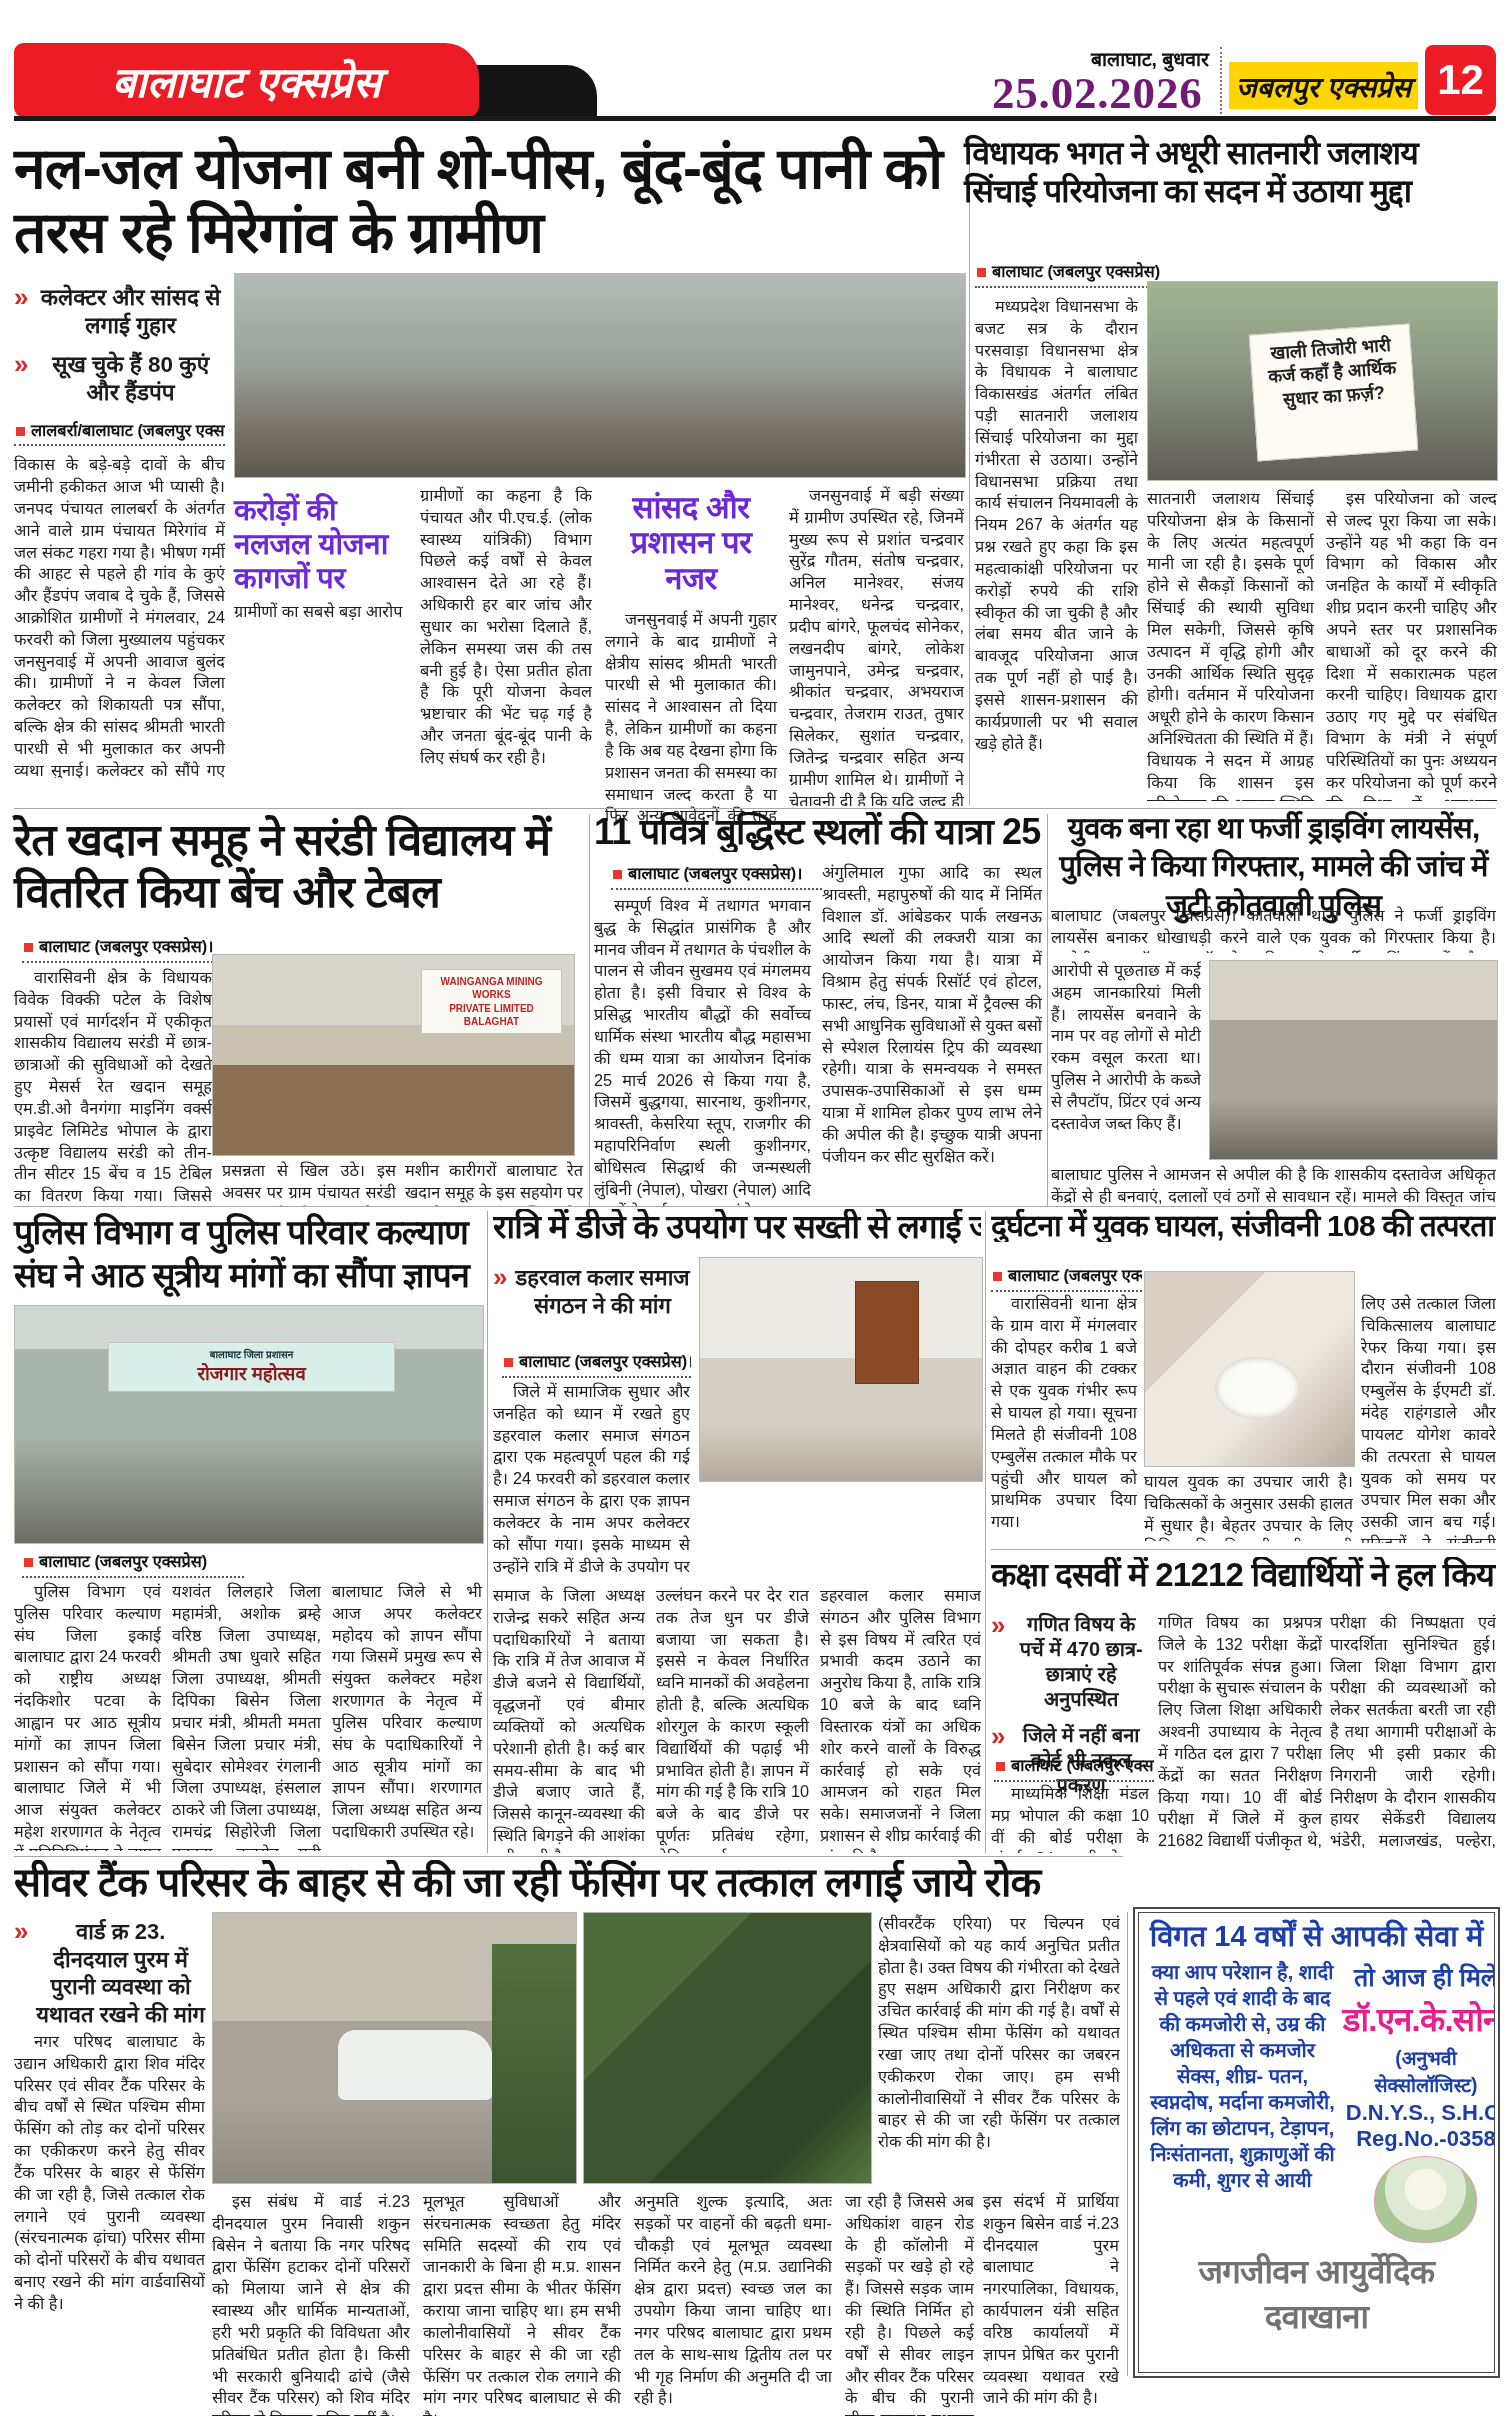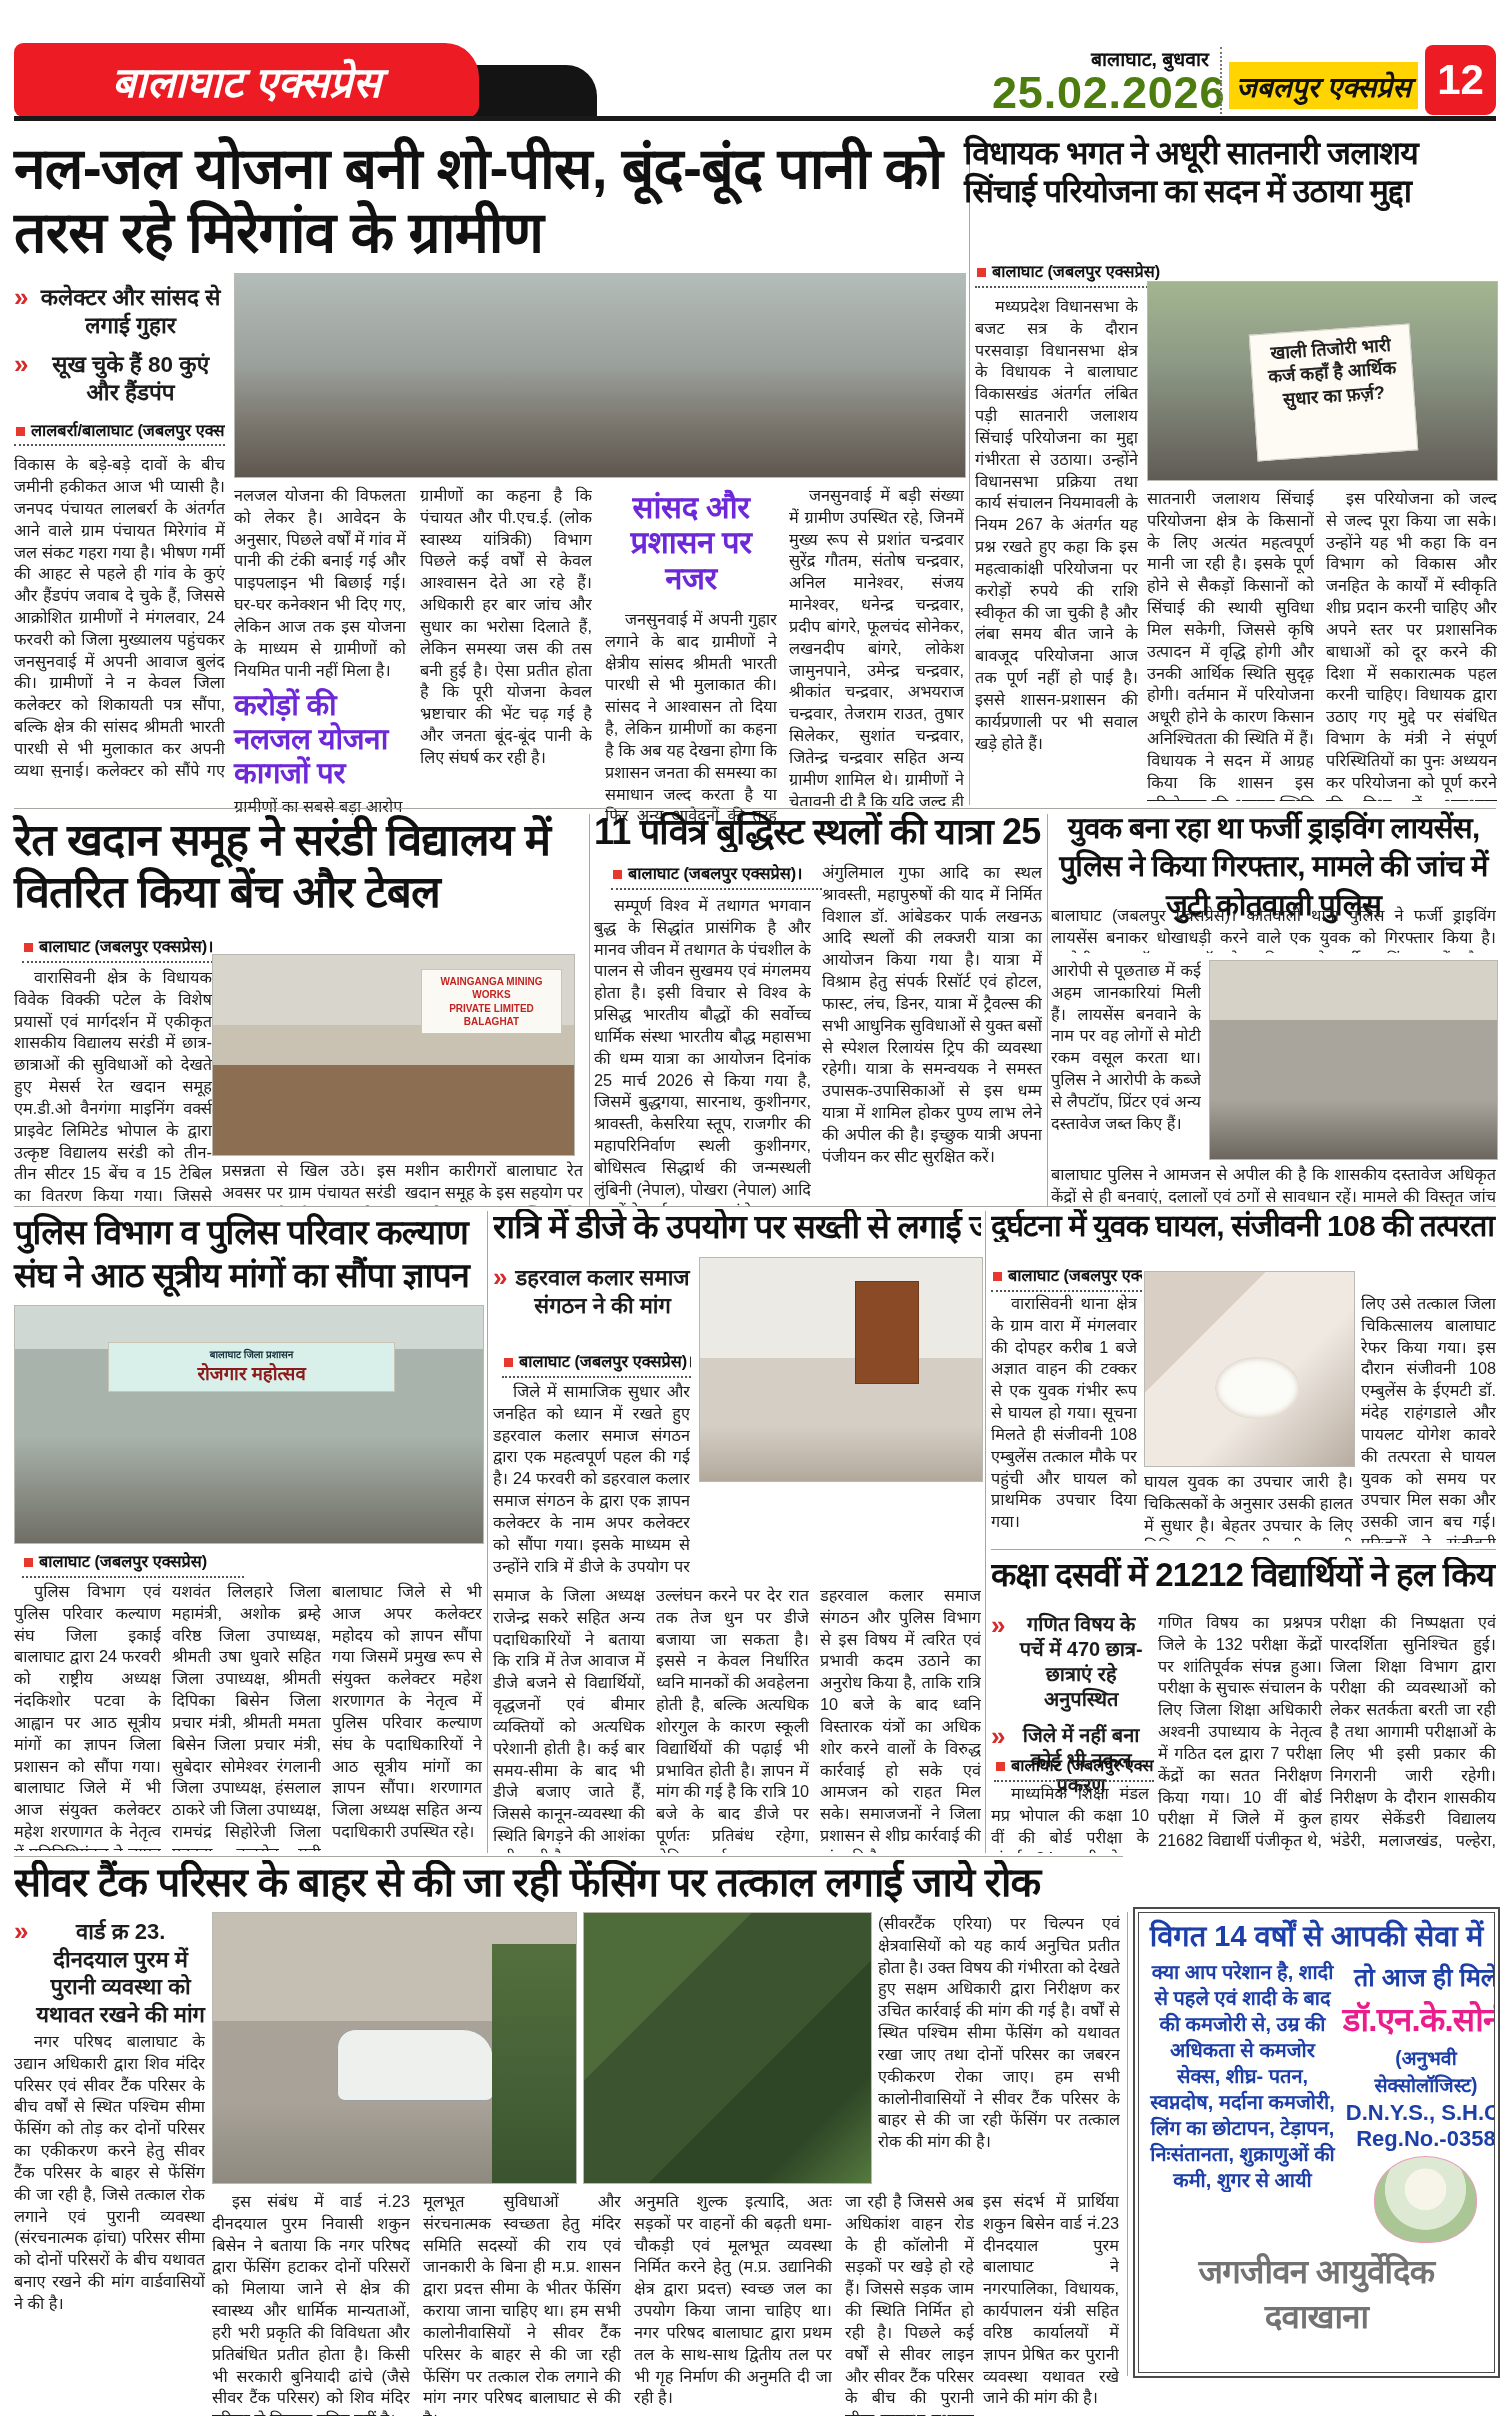--- a/index.html
+++ b/index.html
@@ -36,21 +36,21 @@
 <div id="page">
 
   <div class="abs" style="left:0;top:0;width:1510px;height:124px;">
     <div class="abs" style="left:434px;top:65px;width:163px;height:51px;background:#141414;border-radius:0 31px 0 0;"></div>
     <div class="abs masthead-brand" style="left:14px;top:43px;width:465px;height:74px;background:#ed1c24;border-radius:9.3px 34px 11px 9.3px;
                 display:flex;align-items:center;justify-content:center;color:#fff;font-size:42px;font-weight:800;">
         <span>बालाघाट एक्सप्रेस</span>
       </div>
     <div class="abs" style="left:14px;top:116px;width:1482px;height:4.7px;background:#1a1a1a;"></div>
     <div class="abs" style="left:1031px;top:45px;width:178px;text-align:right;font-size:19.4px;font-weight:800;color:#111;">बालाघाट, बुधवार</div>
-    <div class="abs" style="left:992px;top:67px;width:217px;text-align:left;font-size:45px;font-weight:800;color:#4d7c0f;letter-spacing:0.8px;">25.02.2026</div>
+    <div class="abs" style="left:992px;top:67px;width:217px;text-align:left;font-size:45px;font-weight:800;color:#701a75;letter-spacing:0.8px;font-family:Liberation Serif, serif;">25.02.2026</div>
     <div class="abs" style="left:1220px;top:47px;height:67px;border-left:2.3px dotted #777;"></div>
     <div class="abs masthead-brand" style="left:1229px;top:62px;width:189px;height:47px;background:#ffd400;display:flex;align-items:center;justify-content:center;
                 font-size:28px;font-weight:800;color:#111;">
         <span>जबलपुर एक्सप्रेस</span>
       </div>
     <div class="abs" style="left:1425px;top:45px;width:71px;height:70px;background:#ed1c24;border-radius:7.8px 11px 11px 7.8px;
                 display:flex;align-items:center;justify-content:center;color:#fff;font-size:42px;font-weight:800;">
         <span>12</span>
       </div>
   </div>
@@ -70,21 +70,20 @@
       <span class="sq"></span><span>लालबर्रा/बालाघाट (जबलपुर एक्सप्रेस)</span>
     </div>
     <div class="body-txt" style="margin-top:7.8px;height:324px;">विकास के बड़े-बड़े दावों के बीच जमीनी हकीकत आज भी प्यासी है। जनपद पंचायत लालबर्रा के अंतर्गत आने वाले ग्राम पंचायत मिरेगांव में जल संकट गहरा गया है। भीषण गर्मी की आहट से पहले ही गांव के कुएं और हैंडपंप जवाब दे चुके हैं, जिससे आक्रोशित ग्रामीणों ने मंगलवार, 24 फरवरी को जिला मुख्यालय पहुंचकर जनसुनवाई में अपनी आवाज बुलंद की। ग्रामीणों ने न केवल जिला कलेक्टर को शिकायती पत्र सौंपा, बल्कि क्षेत्र की सांसद श्रीमती भारती पारधी से भी मुलाकात कर अपनी व्यथा सुनाई। कलेक्टर को सौंपे गए आवेदन में ग्रामीणों ने बताया कि लगभग 2000 की जनसंख्या वाले इस गांव में अधिकांश परिवार मजदूर और किसान है, जिनका जीवन खेती और पशुपालन पर निर्भर है। वर्तमान में गांव के लगभग 80 कुएं और 4 हैंडपंप पूरी तरह सूख चुके है, जबकि शेष जलस्रोत भी सूखने की कगार पर हैं। मवेशियों के लिए पानी की व्यवस्था करना ग्रामीणों के लिए बड़ी चुनौती बन गया है।</div>
   </div>
 
   <div class="ph ppl" style="left:234px;top:273px;width:730px;height:203px;
               background:linear-gradient(180deg,#b4bcb9 0%,#9aa09a 45%,#7a756c 75%,#5d574f 100%);"></div>
 
   <div class="abs" style="left:234px;top:485px;width:730px;height:321px;">
     <div class="abs" style="left:0;top:0;width:172px;height:321px;">
-      <div class="body-txt" style="height:195px;">नलजल योजना की विफलता को लेकर है। आवेदन के अनुसार, पिछले वर्षों में गांव में पानी की टंकी बनाई गई और पाइपलाइन भी बिछाई गई। घर-घर कनेक्शन भी दिए गए, लेकिन आज तक इस योजना के माध्यम से ग्रामीणों को नियमित पानी नहीं मिला है।</div>
       <div class="subhead" style="font-size:29.5px;margin:7.8px 0 6.2px;">करोड़ों की नलजल योजना कागजों पर</div>
       <div class="body-txt" style="height:31px;">ग्रामीणों का सबसे बड़ा आरोप</div>
     </div>
     <div class="abs body-txt" style="left:186px;top:0;width:172px;height:321px;">ग्रामीणों का कहना है कि पंचायत और पी.एच.ई. (लोक स्वास्थ्य यांत्रिकी) विभाग पिछले कई वर्षों से केवल आश्वासन देते आ रहे हैं। अधिकारी हर बार जांच और सुधार का भरोसा दिलाते हैं, लेकिन समस्या जस की तस बनी हुई है। ऐसा प्रतीत होता है कि पूरी योजना केवल भ्रष्टाचार की भेंट चढ़ गई है और जनता बूंद-बूंद पानी के लिए संघर्ष कर रही है।</div>
     <div class="abs" style="left:371px;top:0;width:172px;height:321px;">
       <div class="subhead" style="font-size:31px;text-align:center;margin:4.7px 0 12.4px;">सांसद और प्रशासन पर नजर</div>
       <div class="body-txt indent" style="height:217px;">जनसुनवाई में अपनी गुहार लगाने के बाद ग्रामीणों ने क्षेत्रीय सांसद श्रीमती भारती पारधी से भी मुलाकात की। सांसद ने आश्वासन तो दिया है, लेकिन ग्रामीणों का कहना है कि अब यह देखना होगा कि प्रशासन जनता की समस्या का समाधान जल्द करता है या फिर अन्य आवेदनों की तरह उसे भी ठंडे बस्ते के हवाले कर दिया जाएगा।</div>
     </div>
     <div class="abs body-txt indent" style="left:555px;top:0;width:175px;height:321px;">जनसुनवाई में बड़ी संख्या में ग्रामीण उपस्थित रहे, जिनमें मुख्य रूप से प्रशांत चन्द्रवार सुरेंद्र गौतम, संतोष चन्द्रवार, अनिल मानेश्वर, संजय मानेश्वर, धनेन्द्र चन्द्रवार, प्रदीप बांगरे, फूलचंद सोनेकर, लखनदीप बांगरे, लोकेश जामुनपाने, उमेन्द्र चन्द्रवार, श्रीकांत चन्द्रवार, अभयराज चन्द्रवार, तेजराम राउत, तुषार सिलेकर, सुशांत चन्द्रवार, जितेन्द्र चन्द्रवार सहित अन्य ग्रामीण शामिल थे। ग्रामीणों ने चेतावनी दी है कि यदि जल्द ही जलापूर्ति सुचारू नहीं की गई, तो वे उग्र आंदोलन के लिए बाध्य होंगे।</div>
   </div>

